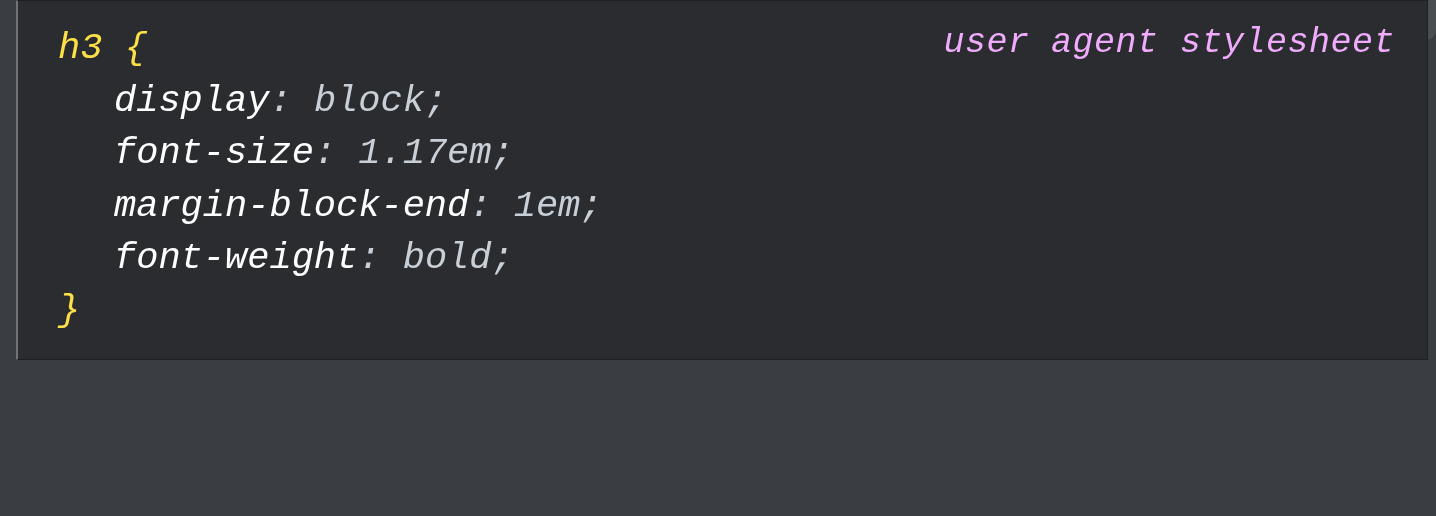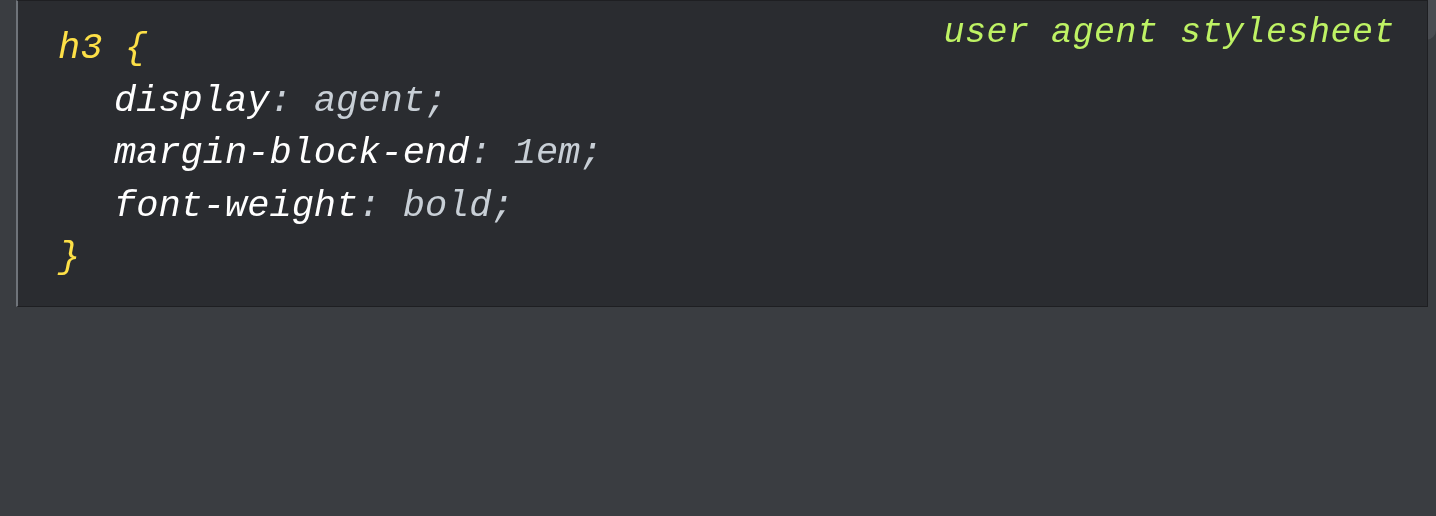--- a/index.html
+++ b/index.html
@@ -20,24 +20,24 @@
       border-left: 2px solid #6f747a;
       border-right: 1px solid #1e1f22;
       border-top: 1px solid #1e1f22;
       border-bottom: 1px solid #1e1f22;
       width: 100%;
       padding: 22px 32px 22px 40px;
       position: relative;
     }
     .source-label {
       position: absolute;
-      top: 12px;
+      top: 22px;
       right: 32px;
       font-style: italic;
-      color: #bef264;
+      color: #f0abfc;
       font-size: 35px;
       letter-spacing: 0.5px;
     }
     .selector-line, .close-line {
       color: #fde047;
       font-style: italic;
       font-size: 37px;
       line-height: 1.4;
     }
     .decls {
@@ -69,22 +69,23 @@
   <div class="corner-tab"></div>
 
   <div class="rule-panel">
 
     <div class="source-label">user agent stylesheet</div>
 
     <div class="selector-line"><span>h3</span><span> </span><span>{</span></div>
 
     <div class="decls">
 
-      <div class="decl"><span class="prop">display</span><span class="colon">:</span><span> </span><span class="val">agent</span><span class="semi">;</span></div>
+      <div class="decl"><span class="prop">display</span><span class="colon">:</span><span> </span><span class="val">block</span><span class="semi">;</span></div>
 
+      <div class="decl"><span class="prop">font-size</span><span class="colon">:</span><span> </span><span class="val">1.17em</span><span class="semi">;</span></div>
 
 
       <div class="decl"><span class="prop">margin-block-end</span><span class="colon">:</span><span> </span><span class="val">1em</span><span class="semi">;</span></div>
 
 
 
       <div class="decl"><span class="prop">font-weight</span><span class="colon">:</span><span> </span><span class="val">bold</span><span class="semi">;</span></div>
 
     </div>
 

